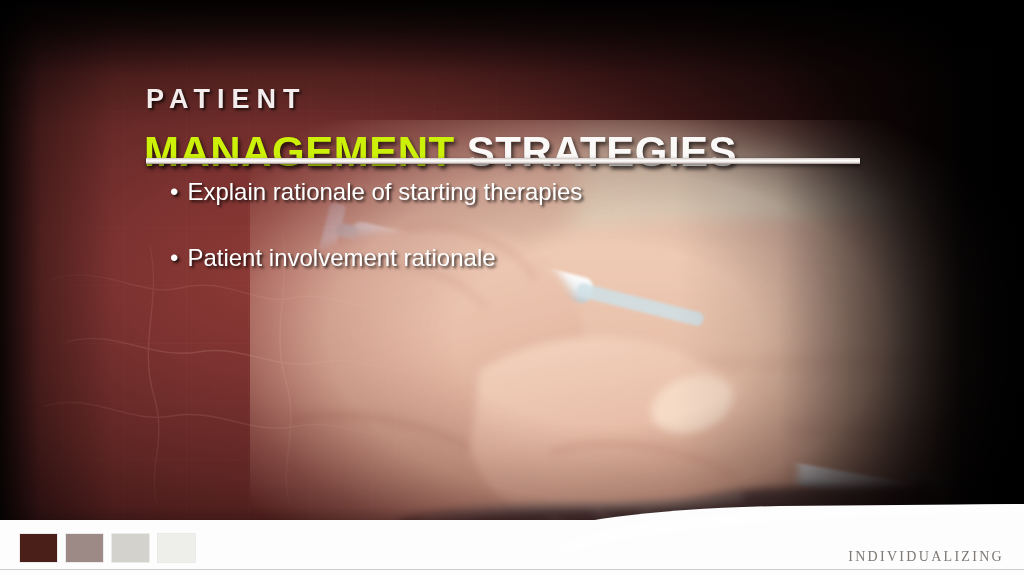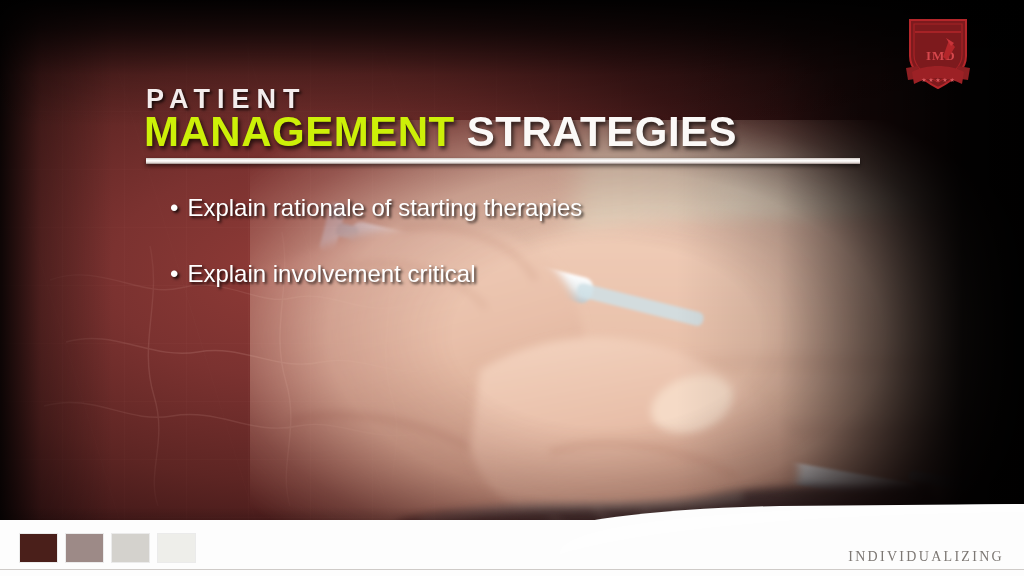--- a/index.html
+++ b/index.html
@@ -81,21 +81,21 @@
     left: 146px; top: 84px;
     font-size: 27px;
     letter-spacing: 7px;
     color: #f3ecec;
     font-weight: 700;
     text-shadow: 2px 2px 3px rgba(0,0,0,.72);
     white-space: nowrap;
   }
   .headline {
     position: absolute;
-    left: 144px; top: 108px;
+    left: 144px; top: 128px;
     font-size: 42px;
     font-weight: 700;
     letter-spacing: .5px;
     white-space: nowrap;
     text-shadow: 2px 3px 4px rgba(0,0,0,.7);
   }
   .headline .hl-a { color: #cdf008; }
   .headline .hl-b { color: #fbf9f7; }
 
   .rule {
@@ -111,21 +111,20 @@
     position: absolute;
     left: 170px; top: 178px;
     width: 560px;
   }
   .bullet {
     font-size: 24px;
     color: #ffffff;
     text-shadow: 2px 2px 3px rgba(0,0,0,.78);
     margin-bottom: 38px;
     white-space: nowrap;
-    margin-top: 16px;
   }
   .bullet .dot { margin-right: 9px; }
 
   
   .footer {
     position: absolute;
     left: 0; bottom: 0;
     width: 1024px; height: 56px;
     background: #fdfdfd;
   }
@@ -302,49 +301,35 @@
           <path d="M392,390 C412,404 422,420 426,430"></path>
           <path d="M210,406 C232,418 242,426 246,430"></path>
         </g>
         <path d="M170,402 C280,376 400,394 492,376" stroke="#e4ddd2" stroke-width="3" fill="none" opacity=".55"></path>
       </g>
     </svg>
   </div>
 
   <div class="vignette"></div>
 
-  <div class="logo">
-    <svg viewBox="0 0 72 80" aria-hidden="true">
-      <path d="M8,4 L64,4 L64,40 C64,56 48,66 36,72 C24,66 8,56 8,40 Z" fill="#7d1a1d" stroke="#b4262a" stroke-width="2"></path>
-      <path d="M12,8 L60,8 L60,39 C60,52 46,61 36,66 C26,61 12,52 12,39 Z" fill="none" stroke="#a82226" stroke-width="1.2"></path>
-      <line x1="13" y1="16" x2="59" y2="16" stroke="#b4262a" stroke-width="1.6"></line>
-      <text x="24" y="44" font-family="Liberation Serif, serif" font-size="13" font-weight="700" fill="#d6474c" letter-spacing="1">IMD</text>
-      <path d="M47,24 L53,31 L45,44 L41,41 Z" fill="#b4262a"></path>
-      <path d="M44,22 L52,27 L49,30 Z" fill="#c9343a"></path>
-      <path d="M4,52 L16,50 L20,62 L6,64 Z" fill="#8d1f22"></path>
-      <path d="M68,52 L56,50 L52,62 L66,64 Z" fill="#8d1f22"></path>
-      <path d="M10,56 C24,48 48,48 62,56 L60,68 C46,60 26,60 12,68 Z" fill="#9c2125"></path>
-      <text x="36" y="66" text-anchor="middle" font-family="Liberation Sans, sans-serif" font-size="6" fill="#d9595e">★ ★ ★ ★ ★</text>
-    </svg>
-  </div>
 
   <div class="kicker">PATIENT</div>
 
   <div class="headline">
     <span class="hl-a">MANAGEMENT</span><span class="hl-b"> STRATEGIES</span>
   </div>
 
   <div class="rule"></div>
 
   <div class="bullets">
     <div class="bullet">
       <span class="dot">•</span><span>Explain rationale of starting therapies</span>
     </div>
     <div class="bullet">
-      <span class="dot">•</span><span>Explain involvement critical</span>
+      <span class="dot">•</span><span>Patient involvement rationale</span>
     </div>
   </div>
 
   <div class="footer"></div>
   <div class="footer-sweep">
     <svg viewBox="0 0 1024 72" preserveAspectRatio="none" aria-hidden="true">
       <path d="M1024,0 L1024,72 L470,72 C470,40 560,6 780,2 Z" fill="#fdfdfd"></path>
       <path d="M1024,0 L1024,8 C800,10 640,26 560,50 C560,26 660,4 1024,0 Z" fill="#ffffff" opacity=".65"></path>
     </svg>
   </div>

